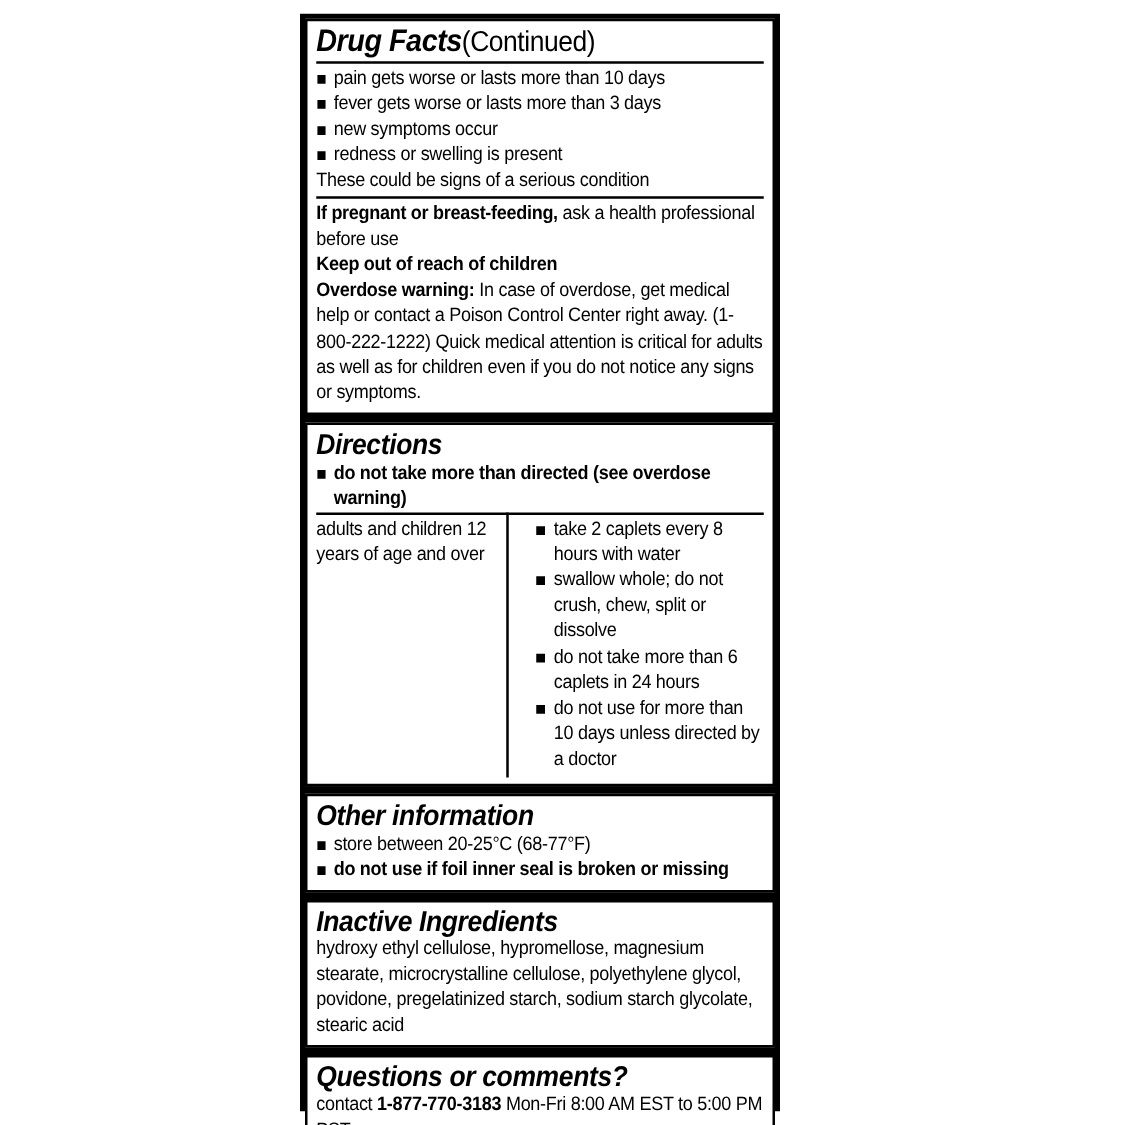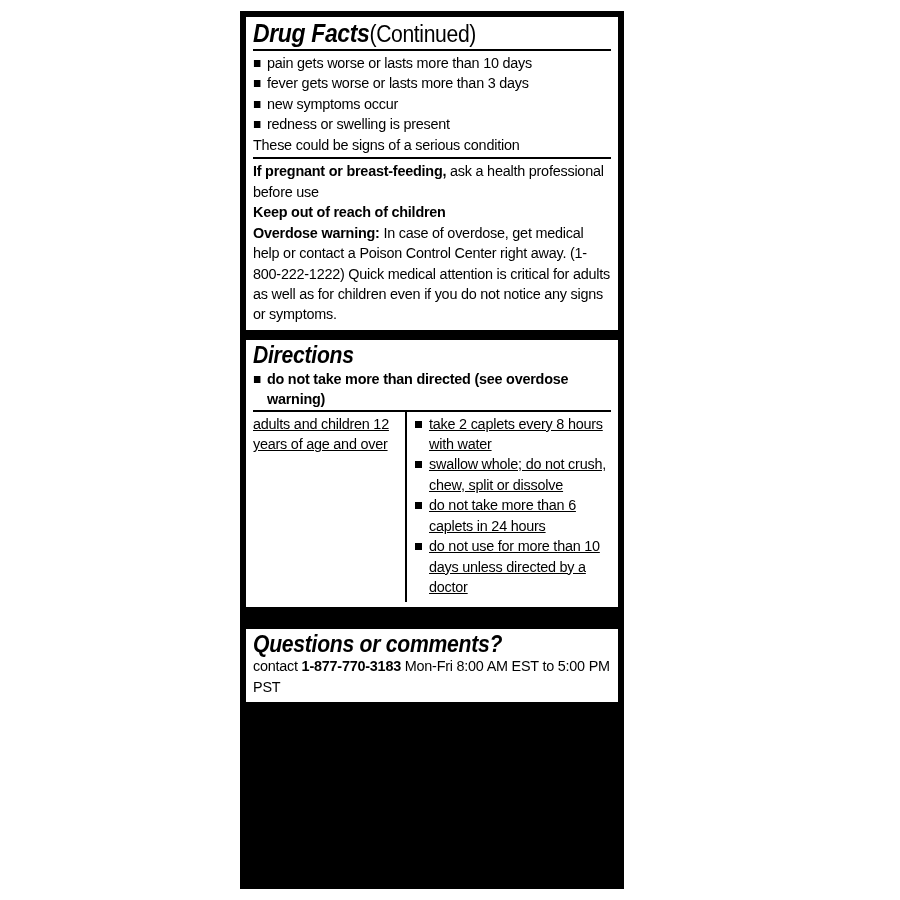--- a/index.html
+++ b/index.html
@@ -125,22 +125,22 @@
     padding: 2px 0 4px 0;
     font-size: 15.5px;
     line-height: 1.32;
     letter-spacing: -0.25px;
   }
   table.dir td.left {
     width: 146px;
     border-right: 2px solid #000000;
     padding-right: 6px;
   }
-  table.dir td.right { padding-left: 7px; }
-  table.dir tr.rowline > td { border-top: 2px solid #000000; text-decoration: underline; }
+  table.dir td.right { padding-left: 21px; }
+  table.dir tr.rowline > td { border-top: 2px solid #000000; }
   table.dir td .sx {
     transform: scaleX(0.93);
     transform-origin: left center;
     width: 107.5%;
   }
   td.left .sx { width: 100%; }
 
   .tight { margin-top: -1px; }
 </style>
 </head>
@@ -208,23 +208,34 @@
           </ul>
         </td>
       </tr>
     </tbody>
       </table>
 
   </div>
 
   <div class="gap"></div>
 
-
-  <div class="gap"></div>
-
+  <div class="panel">
+    <div class="sect-title">Other information</div>
+    <ul class="bl scale">
+      <li>store between 20-25°C (68-77°F)</li>
+      <li class="bold">do not use if foil inner seal is broken or missing</li>
+    </ul>
+  </div>
+
+  <div class="gap"></div>
+
+  <div class="panel">
+    <div class="sect-title">Inactive Ingredients</div>
+    <div class="body tight">hydroxy ethyl cellulose, hypromellose, magnesium stearate, microcrystalline cellulose, polyethylene glycol, povidone, pregelatinized starch, sodium starch glycolate, stearic acid</div>
+  </div>
 
   <div class="gap"></div>
 
   <div class="panel last">
     <div class="sect-title">Questions or comments?</div>
     <div class="body tight"><span>contact </span><span class="b">1-877-770-3183</span><span> Mon-Fri 8:00 AM EST to 5:00 PM PST</span></div>
   </div>
 
 </div>
 

